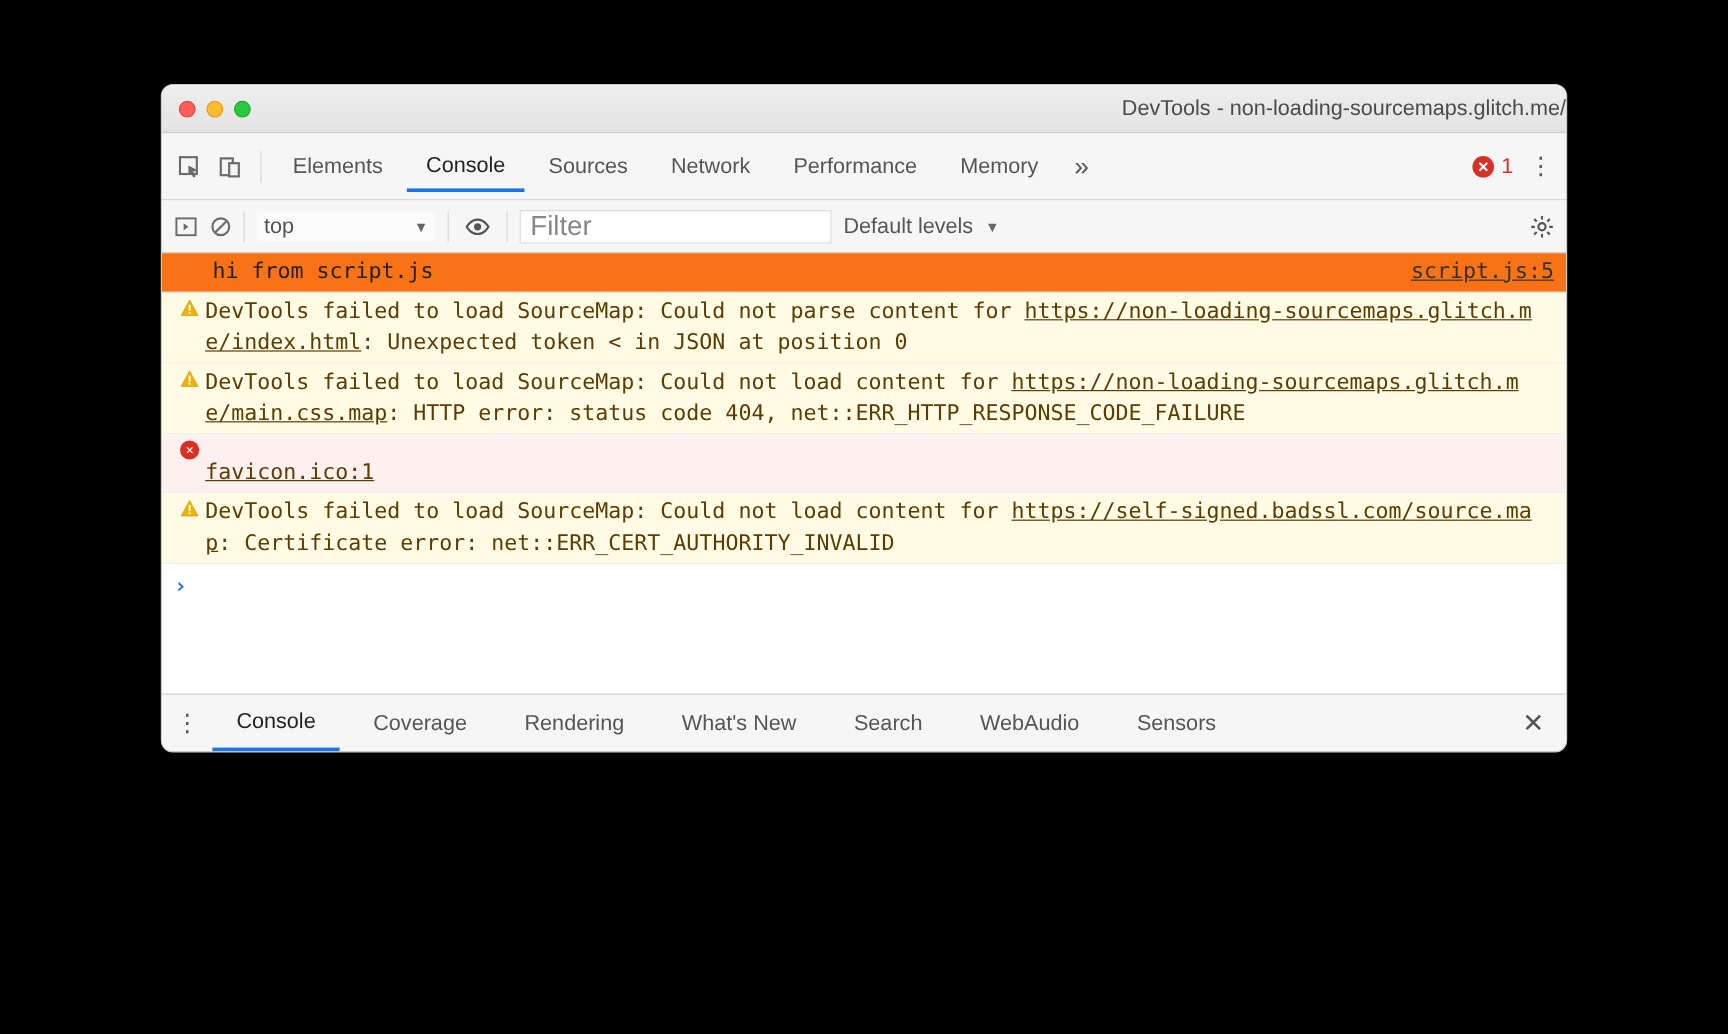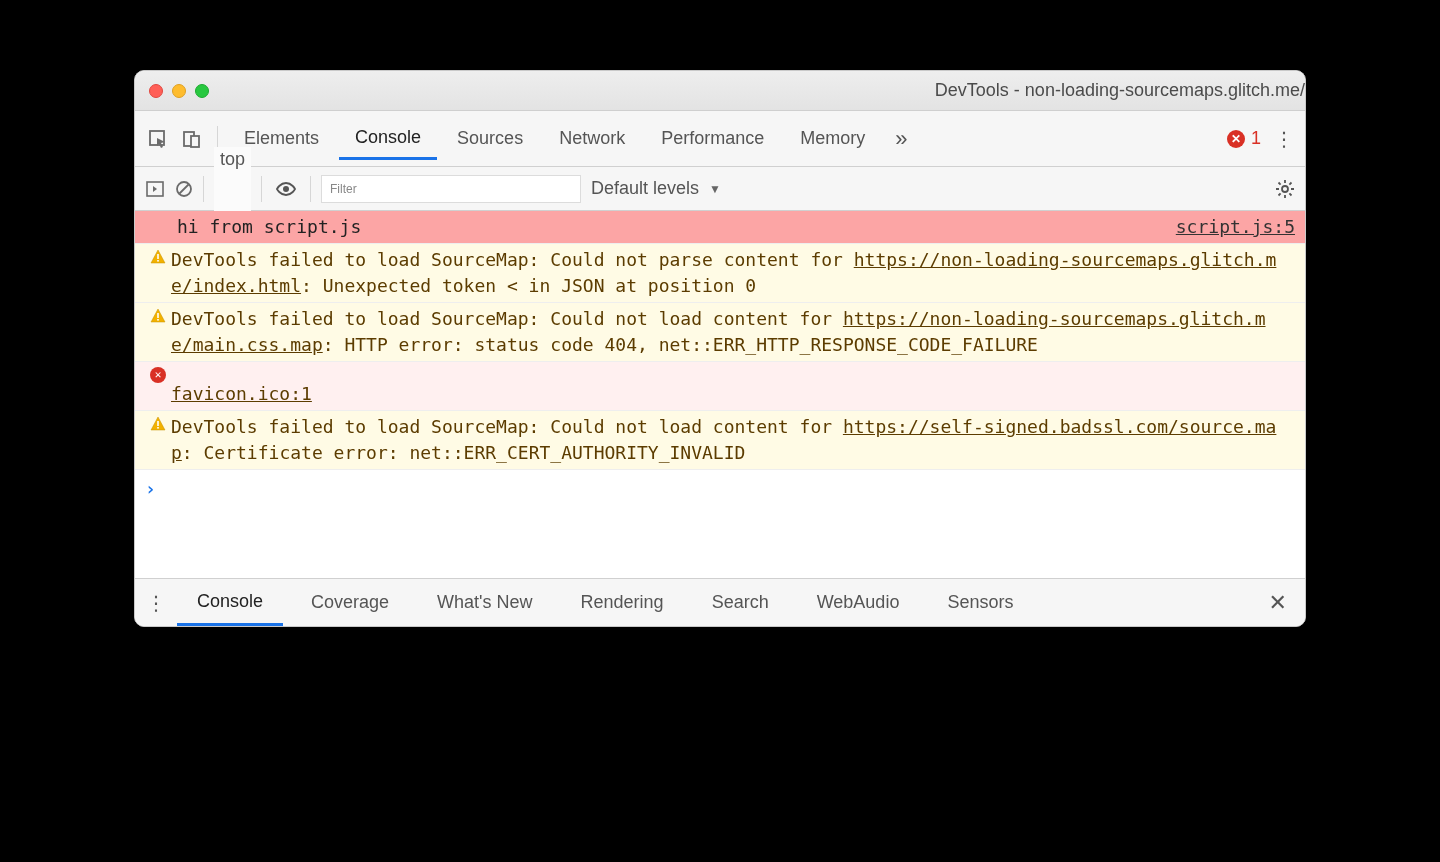--- a/index.html
+++ b/index.html
@@ -56,38 +56,38 @@
   .errbadge { display:flex; align-items:center; gap:6px; margin-left:auto; padding-right:6px;}
   .err-circ { width:18px; height:18px; background:#d93025; border-radius:50%; display:flex; align-items:center; justify-content:center; color:#fff; font-size:12px; font-weight:bold;}
   .err-count { color:#d93025; font-size:18px; }
   .kebab { width:26px; display:flex; align-items:center; justify-content:center; color:#555; font-size:20px;}
   
   .filterbar {
     height:44px; border-bottom:1px solid #d0d0d0; background:#f6f6f6;
     display:flex; align-items:center; padding:0 10px; gap:10px; font-size:18px; color:#555;
   }
   .filterbar .sep2 { width:1px; height:26px; background:#d6d6d6; }
-  .ctx-select { display:flex; align-items:center; gap:44px; padding:2px 6px; background:#fbfbfb;flex-direction:column;}
+  .ctx-select { display:flex; align-items:center; gap:100px; padding:2px 6px; background:#fbfbfb;}
   .ctx-select .tri { font-size:12px; color:#666;}
   .eye { width:28px; display:flex; justify-content:center; color:#555;}
   .filter-input {
     width:260px; height:28px; border:1px solid #dcdcdc; background:#fff;
-    font-size:12px; padding:0 8px; color:#333;
+    font-size:23px; padding:0 8px; color:#333;
   }
   .filter-input::placeholder { color:#888; }
   .levels { display:flex; align-items:center; gap:6px;}
   .levels .tri { font-size:12px; color:#666; margin-left:4px;}
   .gear { margin-left:auto; color:#555;}
   
   .rows { font-family: "Menlo","Consolas",monospace; font-size:18px; line-height:26px;}
   .row { display:flex; padding:3px 10px 3px 10px; border-bottom:1px solid #eee; }
   .row .gutter { width:26px; flex:none; display:flex; justify-content:center; padding-top:2px;}
   .row .msg { flex:1; min-width:0; word-wrap:break-word; word-break:break-all; padding-right:10px;}
   .row .src { flex:none; text-align:right; text-decoration:underline; color:#333;}
-  .row.log { background:#fca5a5; color:#222;padding-left:16px;}
+  .row.log { background:#f97316; color:#222;padding-left:16px;}
   .row.log .src { color:#333;}
   .row.warn { background:#fffbe5; color:#5c3c00;}
   .row.err { background:#fff0f0; color:#c5221f;}
   .row.err .src { color:#5c3c00;margin-top:16px;}
   .urllink { text-decoration: underline; }
   .status404 { color:#c5221f; }
   .warn-icon { width:16px; height:16px;}
   .err-icon-s { width:16px; height:16px; background:#d93025; border-radius:50%; display:flex; align-items:center; justify-content:center; color:#fff; font-size:11px; font-weight:bold;}
   .prompt-row { padding:6px 10px; display:flex; color:#1a73e8; font-family:"Menlo",monospace; font-size:18px;}
   .prompt-row .chev { font-weight:bold; }
@@ -251,21 +251,21 @@
     <div class="prompt-row">
       <span class="chev">›</span>
     </div>
     <div class="spacer"></div>
   </div>
 
   <div class="drawer">
     <div class="kebab">⋮</div>
     <div class="dtab active">Console</div>
     <div class="dtab">Coverage</div>
+    <div class="dtab">Rendering</div>
     <div class="dtab">What's New</div>
-    <div class="dtab">Rendering</div>
     <div class="dtab">Search</div>
     <div class="dtab">WebAudio</div>
     <div class="dtab">Sensors</div>
     <div class="xbtn">✕</div>
   </div>
 
 </div>
 
 </body></html>

